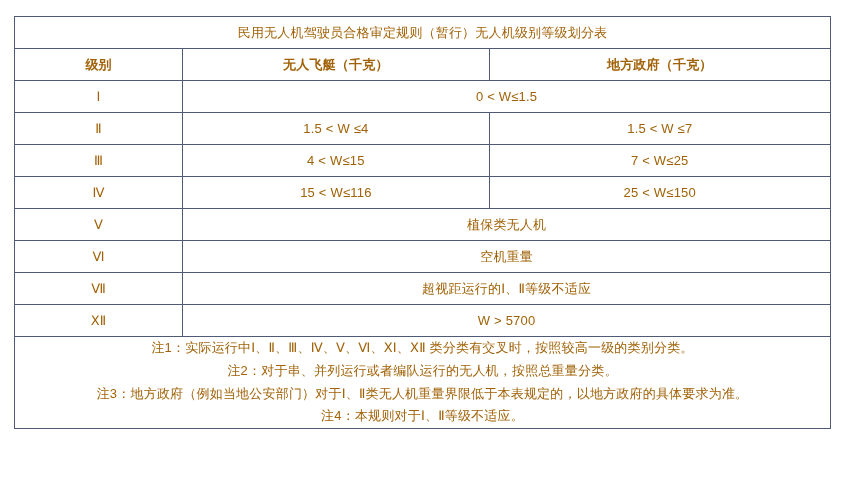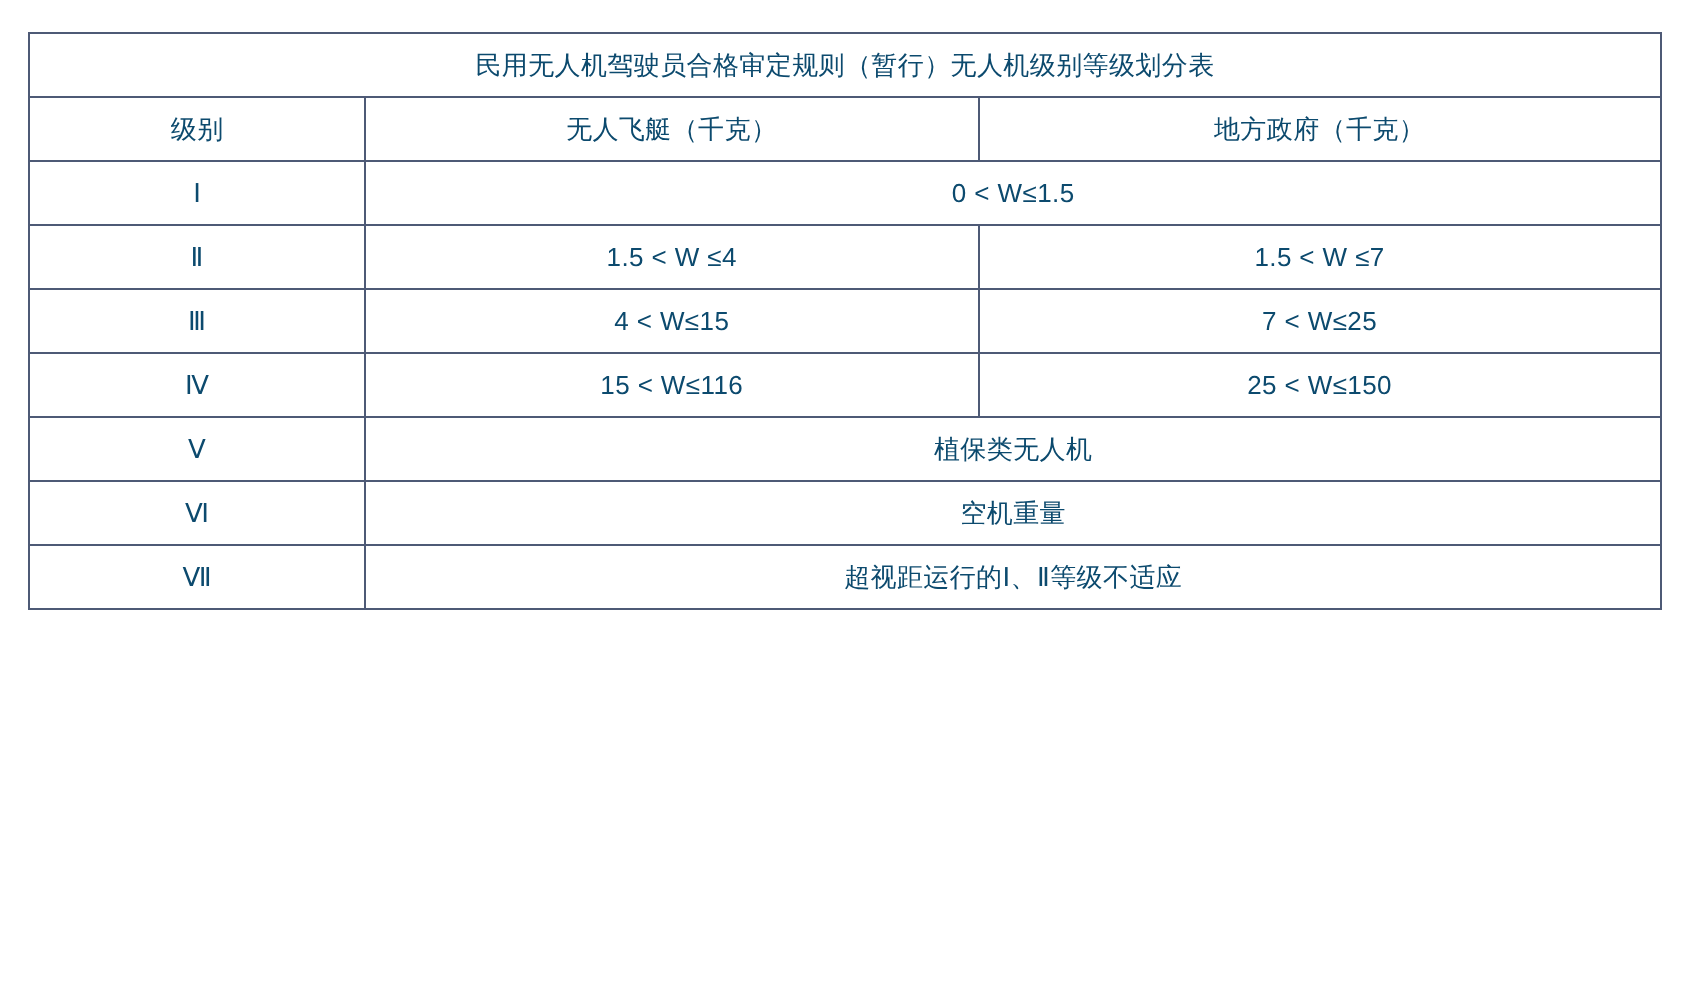--- a/index.html
+++ b/index.html
@@ -26,35 +26,36 @@
     border-collapse: collapse;
     table-layout: fixed;
   }
   table.grid td {
     border: 1px solid #4e5a76;
     font-size: 13px;
     text-align: center;
     vertical-align: middle;
     padding: 0;
     height: 31px;
-    color: #0c4a6e;
+    color: #a16207;
     background: #ffffff;
     letter-spacing: 0.2px;
   }
   td.title {
     background: #4e5a76;
     color: #ffffff;
     font-size: 14.5px;
     height: 36px;
     letter-spacing: 0.6px;
     border: 1px solid #4e5a76;
   }
   td.head {
     height: 32px;
     font-size: 13.5px;
+    font-weight: bold;
   }
   td.level {
     font-size: 13.5px;
   }
   td.notes {
     background: #4e5a76;
     color: #ffffff;
     text-align: left;
     padding: 10px 18px 10px 28px;
     height: auto;
@@ -122,16 +123,28 @@
         <td class="level">Ⅵ</td>
         <td colspan="2">空机重量</td>
       </tr>
 
       <tr>
         <td class="level">Ⅶ</td>
         <td colspan="2">超视距运行的Ⅰ、Ⅱ等级不适应</td>
       </tr>
 
 
+      <tr>
+        <td class="level">ⅩⅡ</td>
+        <td colspan="2">W &gt; 5700</td>
+      </tr>
 
+      <tr>
+        <td class="notes" colspan="3">
+          <span class="note-line">注1：实际运行中Ⅰ、Ⅱ、Ⅲ、Ⅳ、Ⅴ、Ⅵ、ⅩⅠ、ⅩⅡ 类分类有交叉时，按照较高一级的类别分类。</span>
+          <span class="note-line">注2：对于串、并列运行或者编队运行的无人机，按照总重量分类。</span>
+          <span class="note-line">注3：地方政府（例如当地公安部门）对于Ⅰ、Ⅱ类无人机重量界限低于本表规定的，以地方政府的具体要求为准。</span>
+          <span class="note-line">注4：本规则对于Ⅰ、Ⅱ等级不适应。</span>
+        </td>
+      </tr>
     </tbody>
   </table>
 </div>
 
 </body></html>

